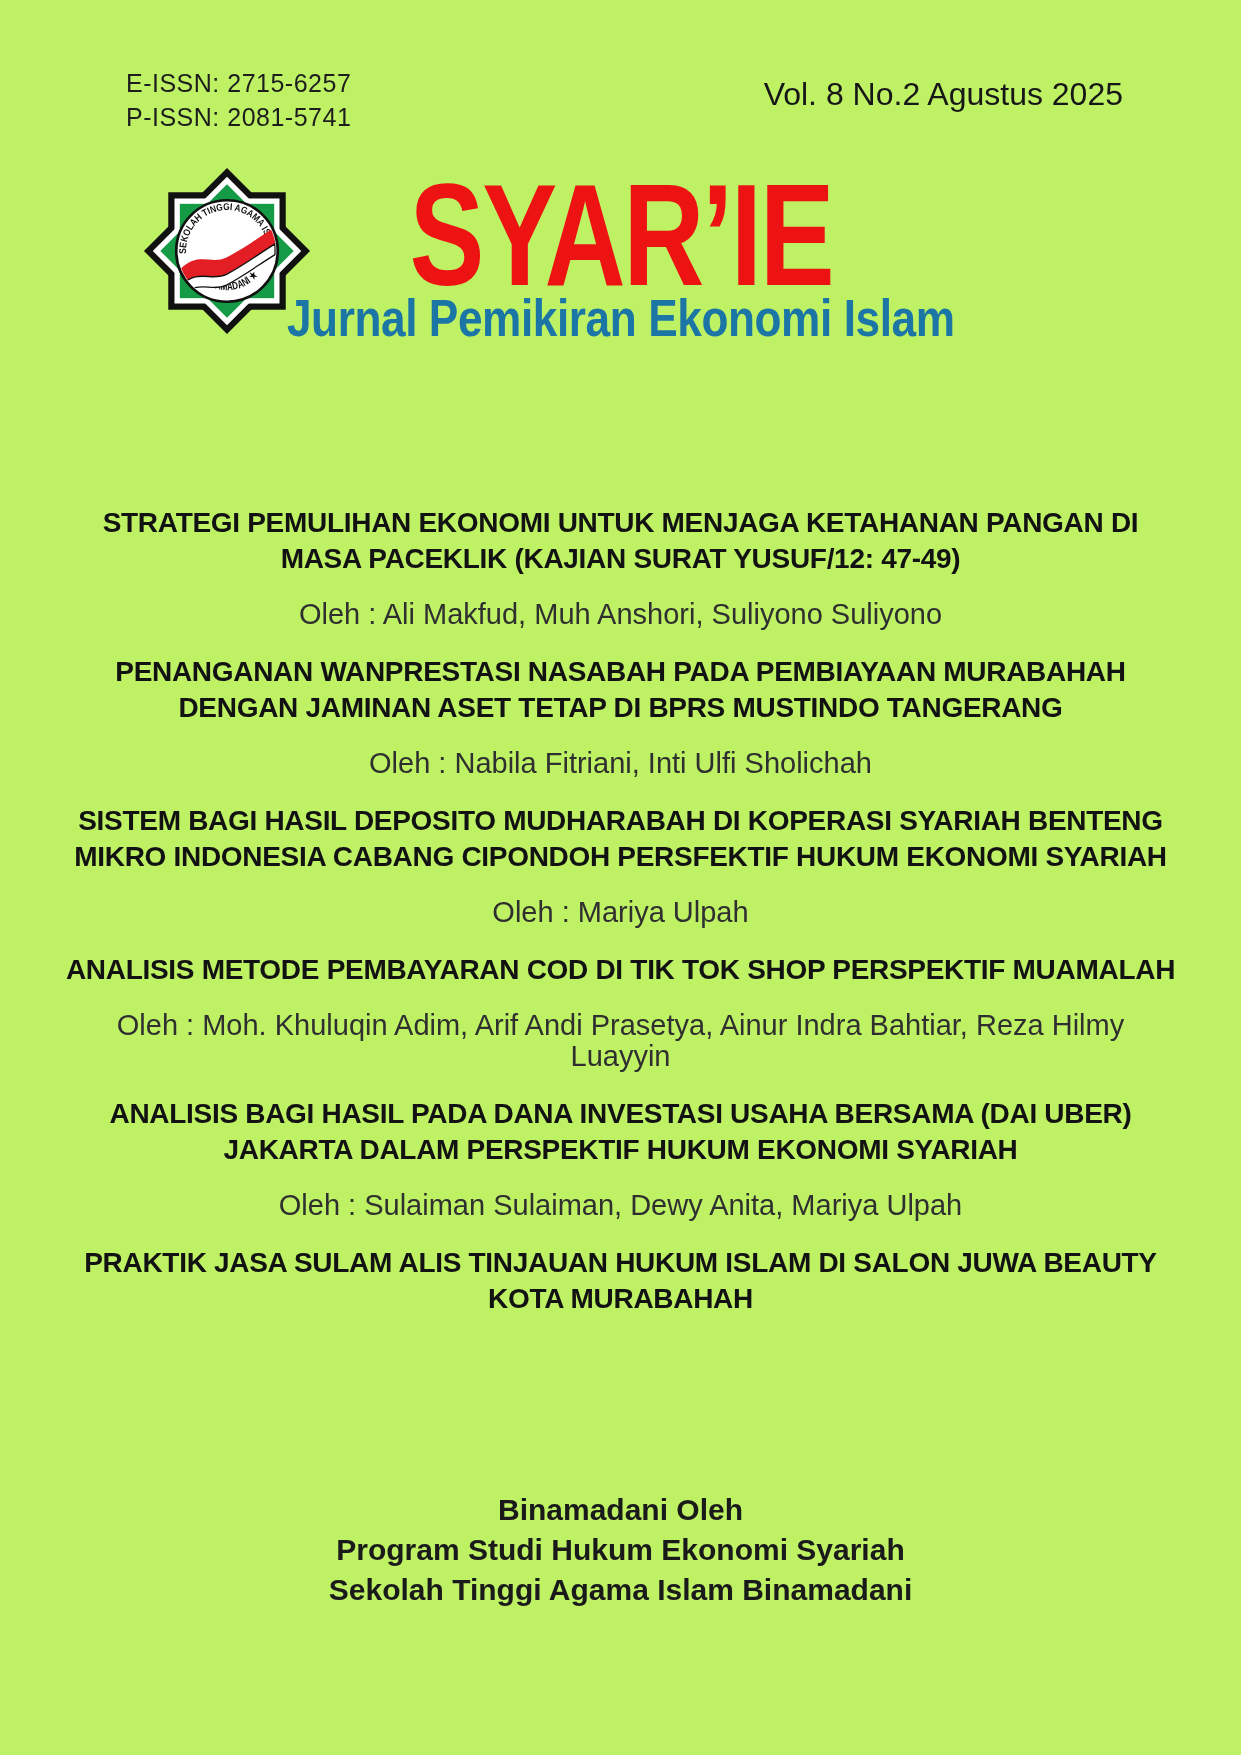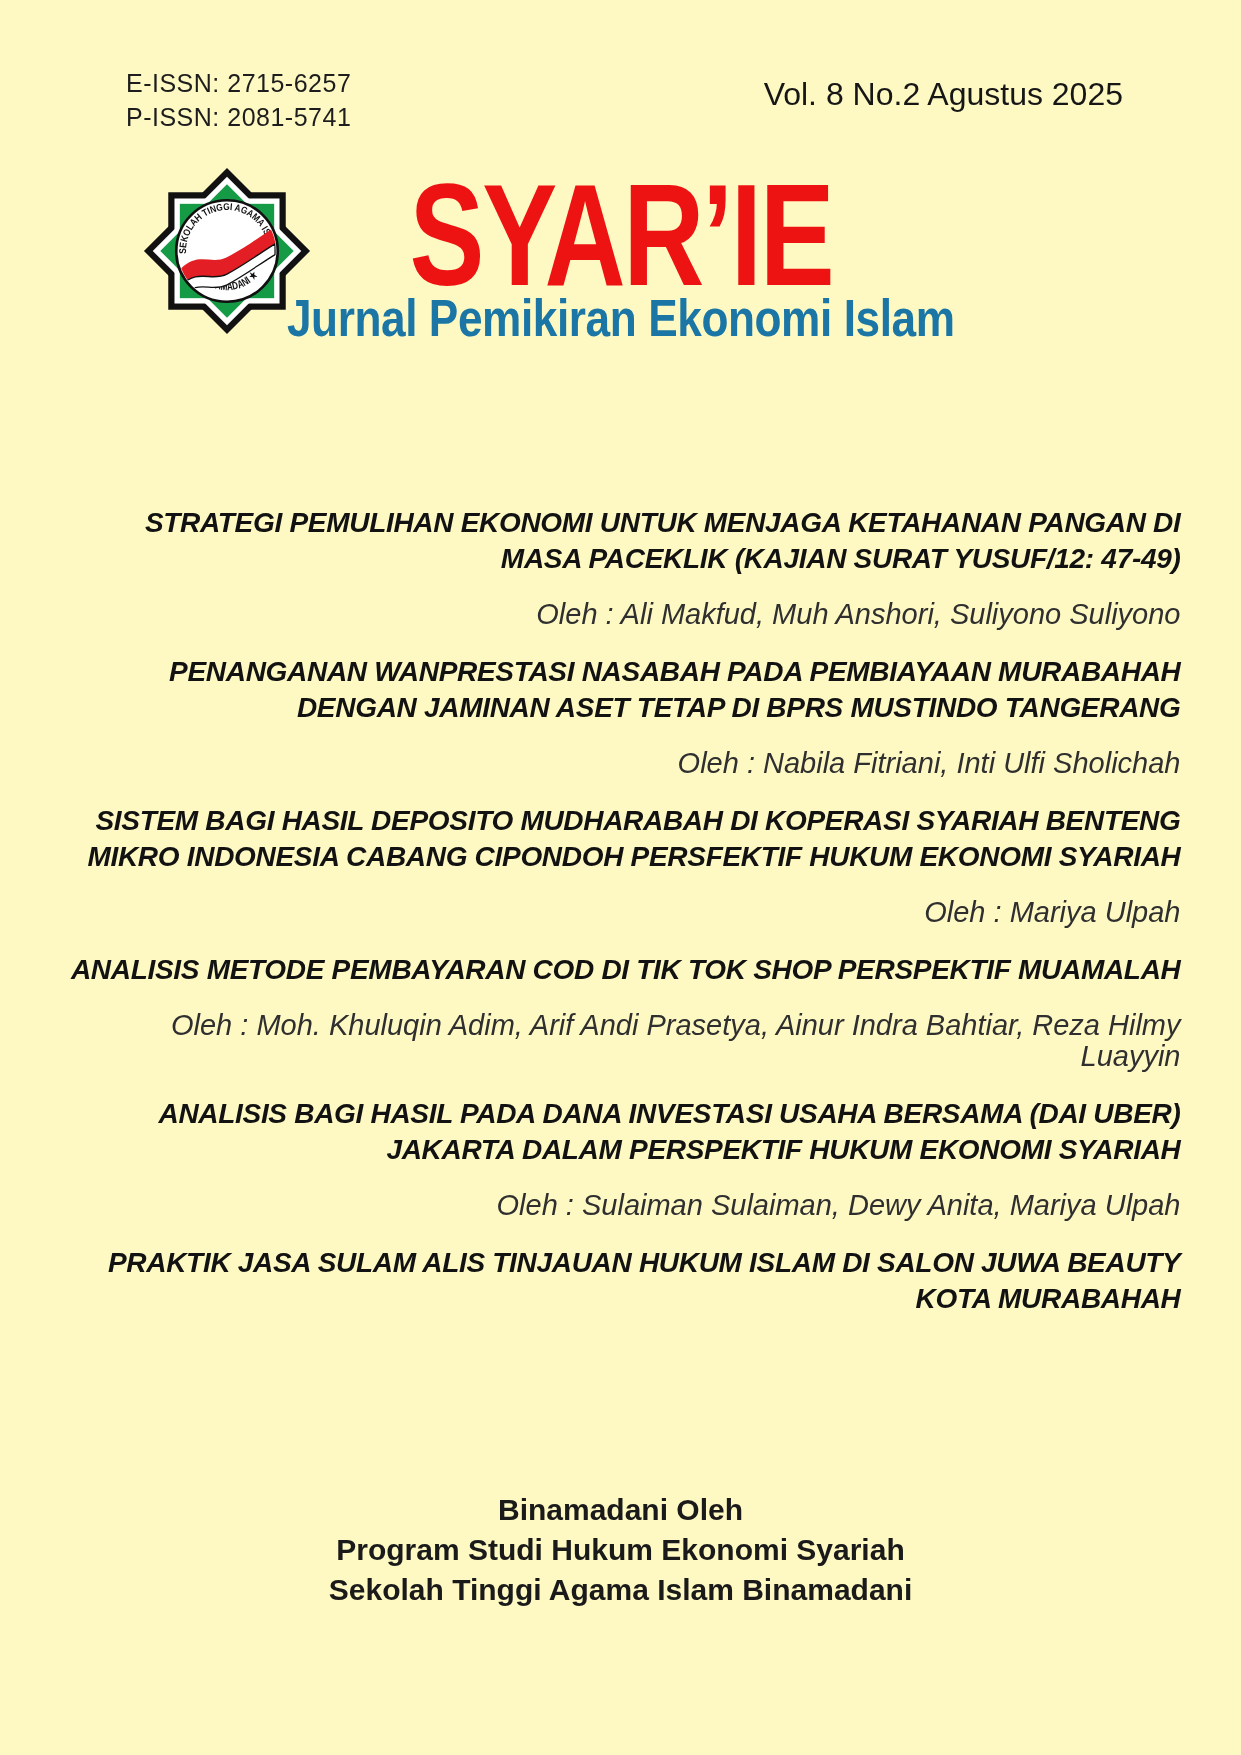--- a/index.html
+++ b/index.html
@@ -1,19 +1,19 @@
 <!DOCTYPE html>
 <html><head>
 <meta charset="utf-8">
 <style>
   html,body{margin:0;padding:0;}
   .page{
     position:relative;
     width:1241px;height:1755px;
-    background:#fef9c3;
+    background:#bef264;
     overflow:hidden;
     font-family:"Liberation Sans", sans-serif;
   }
   .issn-block{
     position:absolute;left:126px;top:66px;
     font-size:25px;line-height:34px;color:#1d1d1d;
     letter-spacing:0.5px;
   }
   .edition{
     position:absolute;right:118px;top:76px;
@@ -42,22 +42,21 @@
     color:#1B76A6;
   }
   .journal-subtitle .squeeze{
     display:inline-block;
     transform:scaleX(0.85);
     transform-origin:center;
     letter-spacing:-0.5px;
   }
   .articles{
     position:absolute;left:0;right:0;top:505px;
-    text-align:right;
-    font-style:italic;
+    text-align:center;
   }
   .article{margin:0 auto 24px auto;max-width:1120px;}
   .article-title{
     white-space:pre-line;
     font-size:28px;line-height:36px;font-weight:bold;
     color:#121212;letter-spacing:-0.3px;
   }
   .article-authors{
     white-space:pre-line;
     margin-top:22px;

